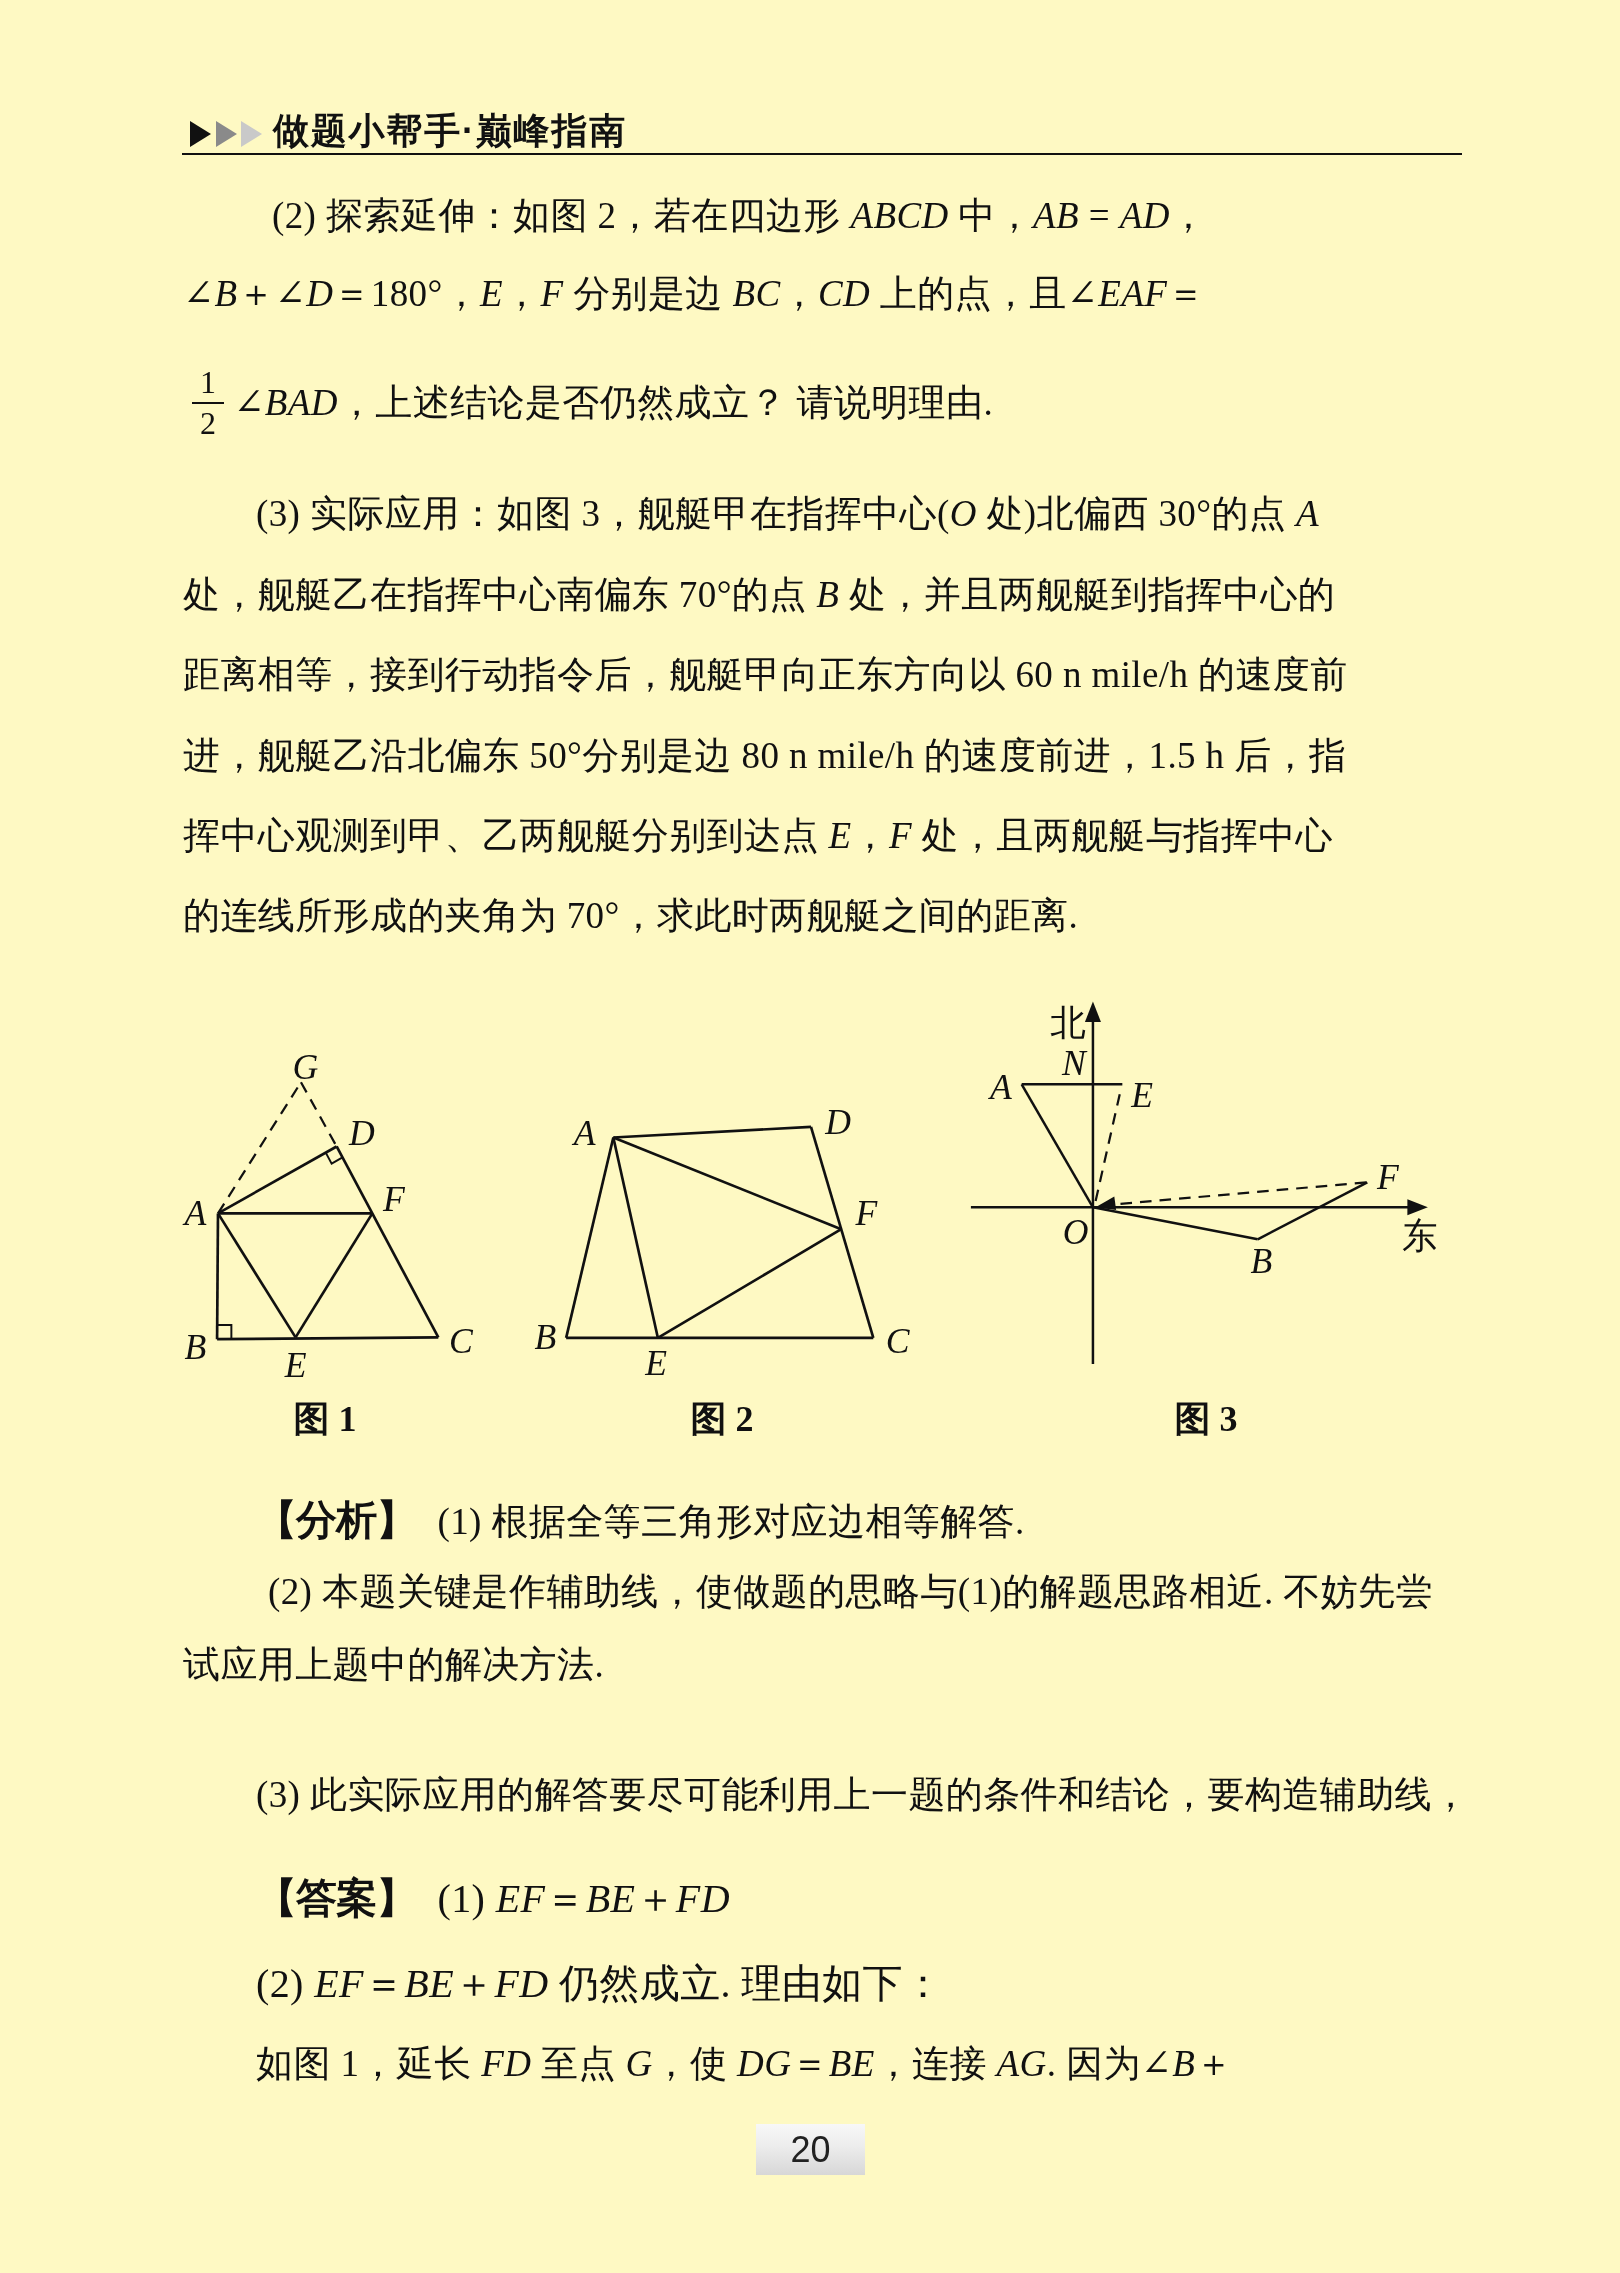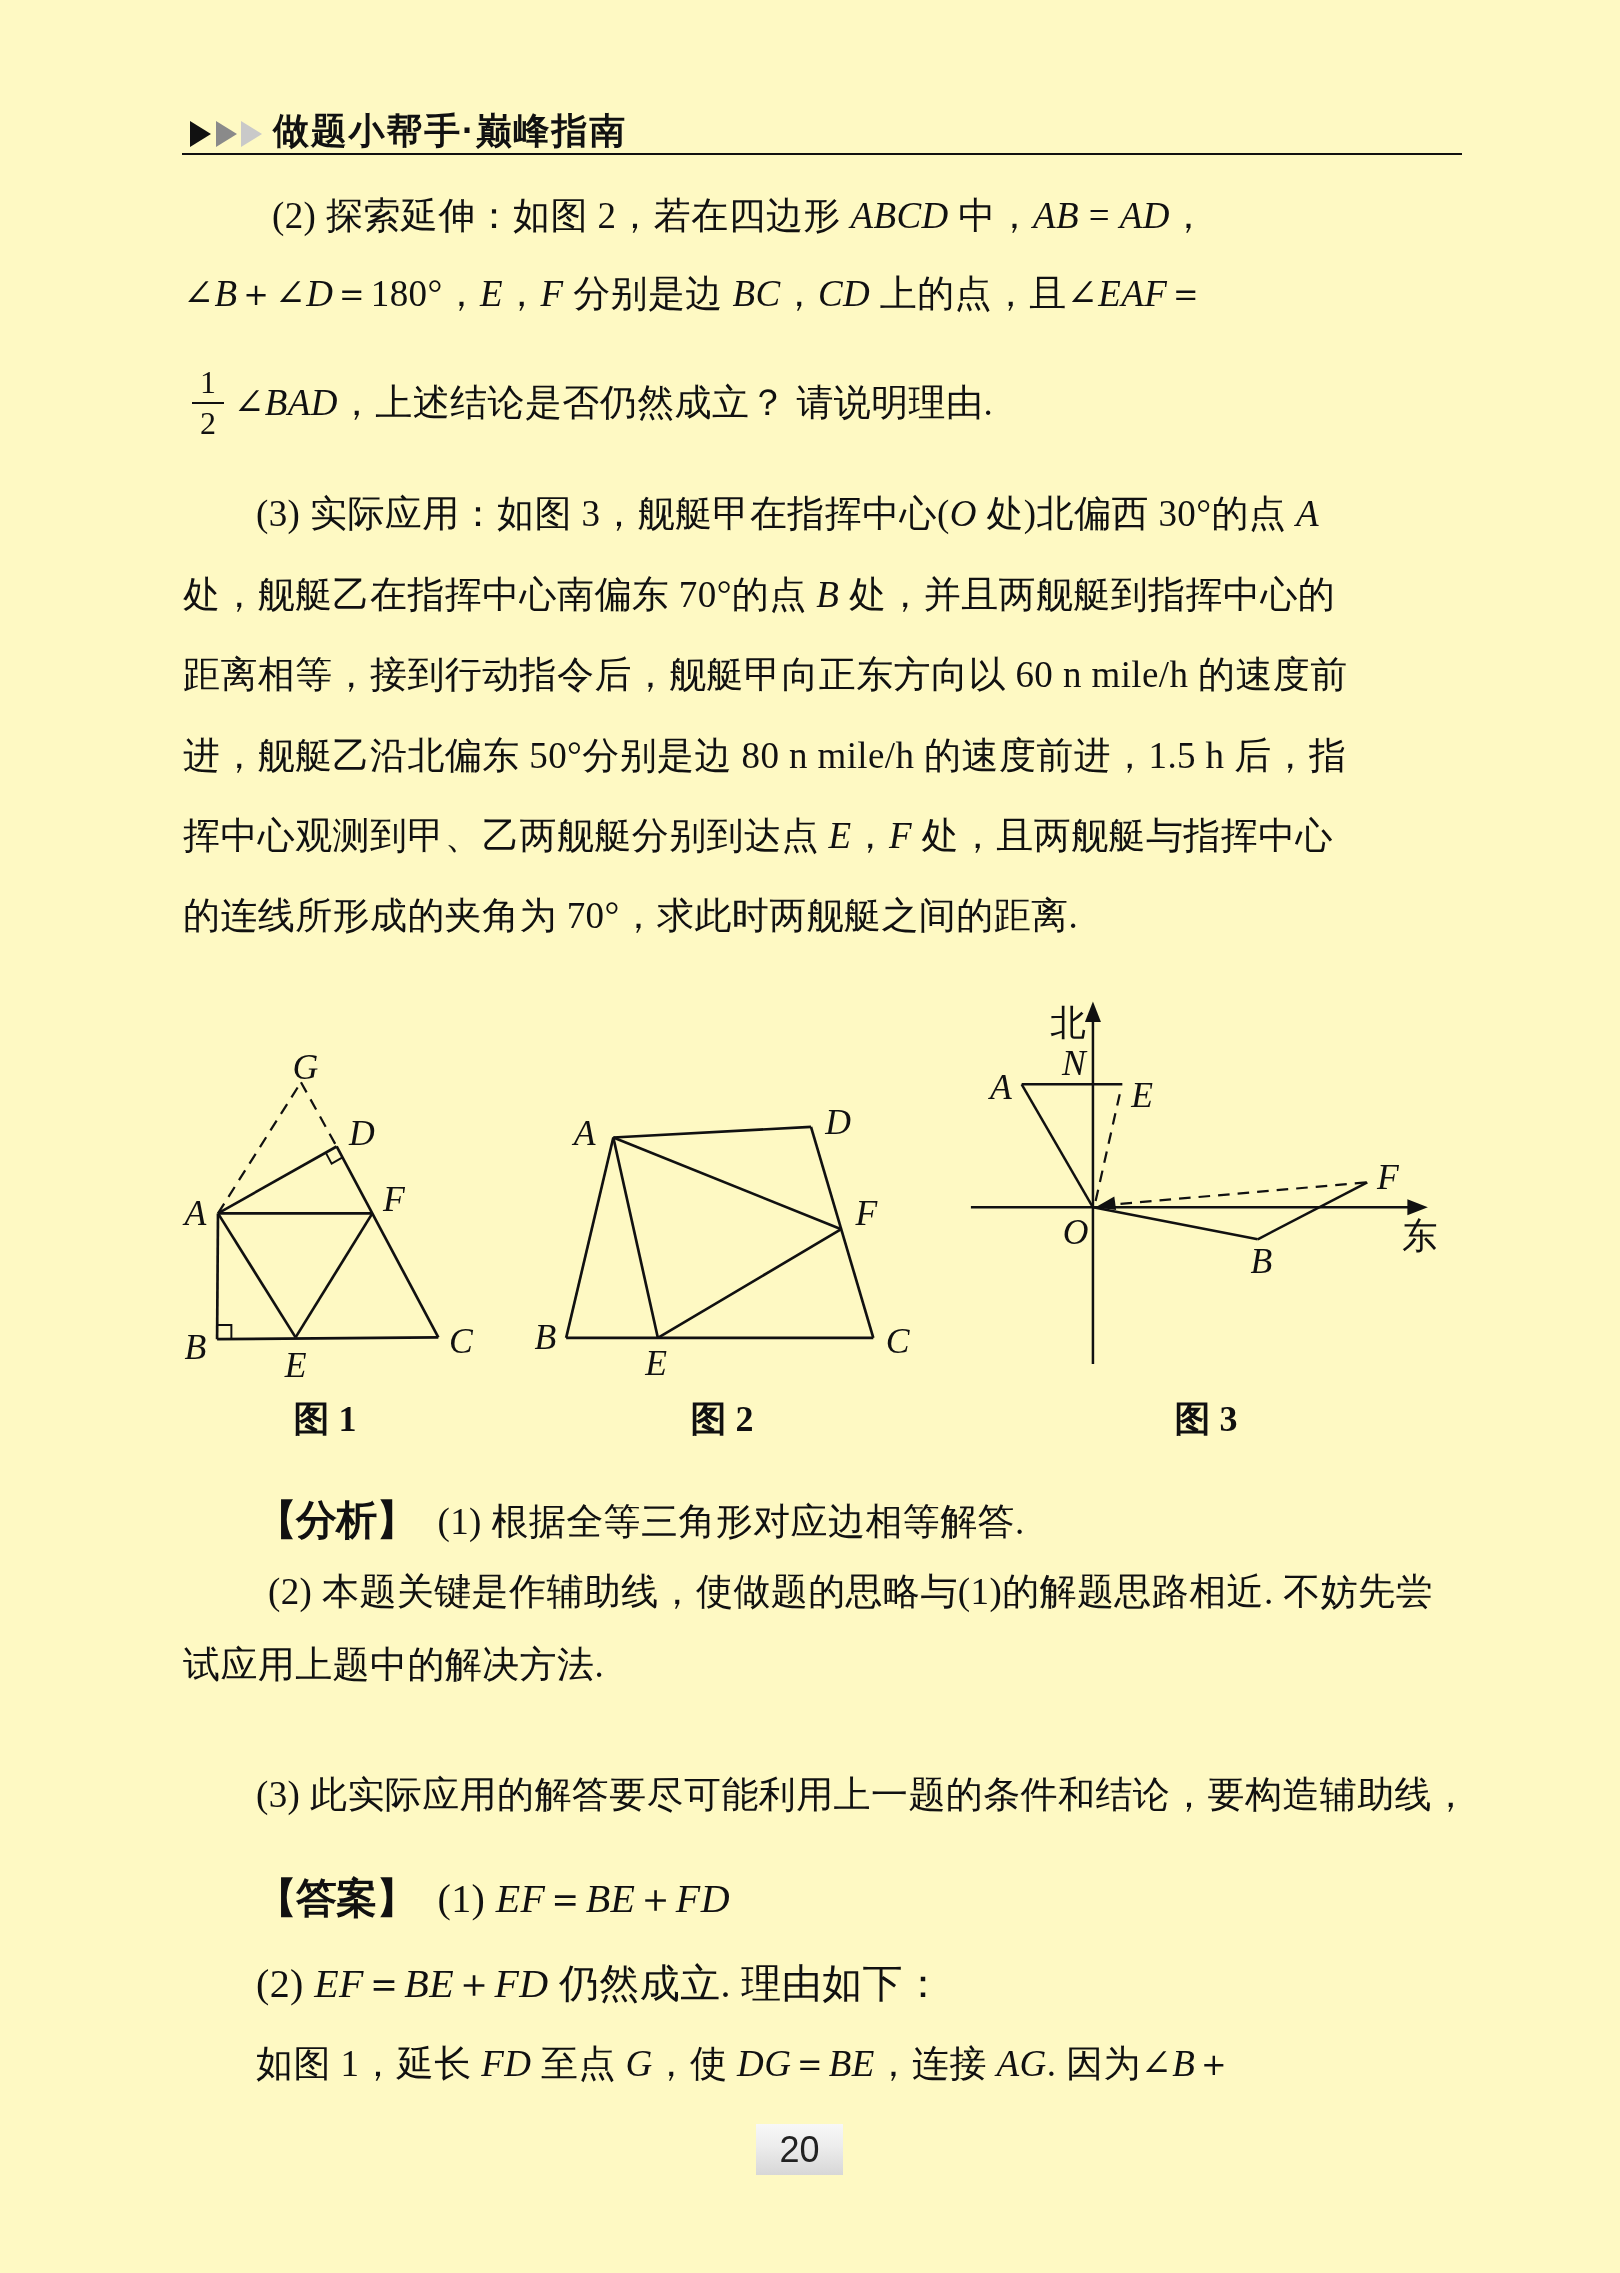--- a/index.html
+++ b/index.html
@@ -21,21 +21,21 @@
   .frac .fnum{border-bottom:2.7px solid #111;padding:0 8px 2.7px;}
   .frac .fden{padding-top:2.7px;}
   .head{font-family:"Liberation Sans","DejaVu Sans",sans-serif;font-weight:bold;font-size:41px;letter-spacing:-0.9px;margin-right:21px;}
   .big{font-size:40px;}
   
   svg{position:absolute;overflow:visible;}
   svg text{font-family:"Liberation Serif","DejaVu Serif",serif;font-size:40px;fill:#111;}
   svg text.it{font-style:italic;}
   .caption{position:absolute;top:1395px;transform:translateX(-50%);font-weight:bold;font-size:36px;white-space:nowrap;}
   
-  .pagenum{position:absolute;left:756px;top:2124px;width:87px;height:51px;
+  .pagenum{position:absolute;left:756px;top:2124px;width:109px;height:51px;
            background:linear-gradient(180deg,#f8f8f8 0%,#ececec 45%,#d7d7d7 100%);
            display:flex;align-items:center;justify-content:center;
            font-family:"Liberation Sans","DejaVu Sans",sans-serif;font-size:36px;color:#222;}
 </style>
 </head>
 <body>
 
 <div class="page">
 
   <div class="hdr-tris">

